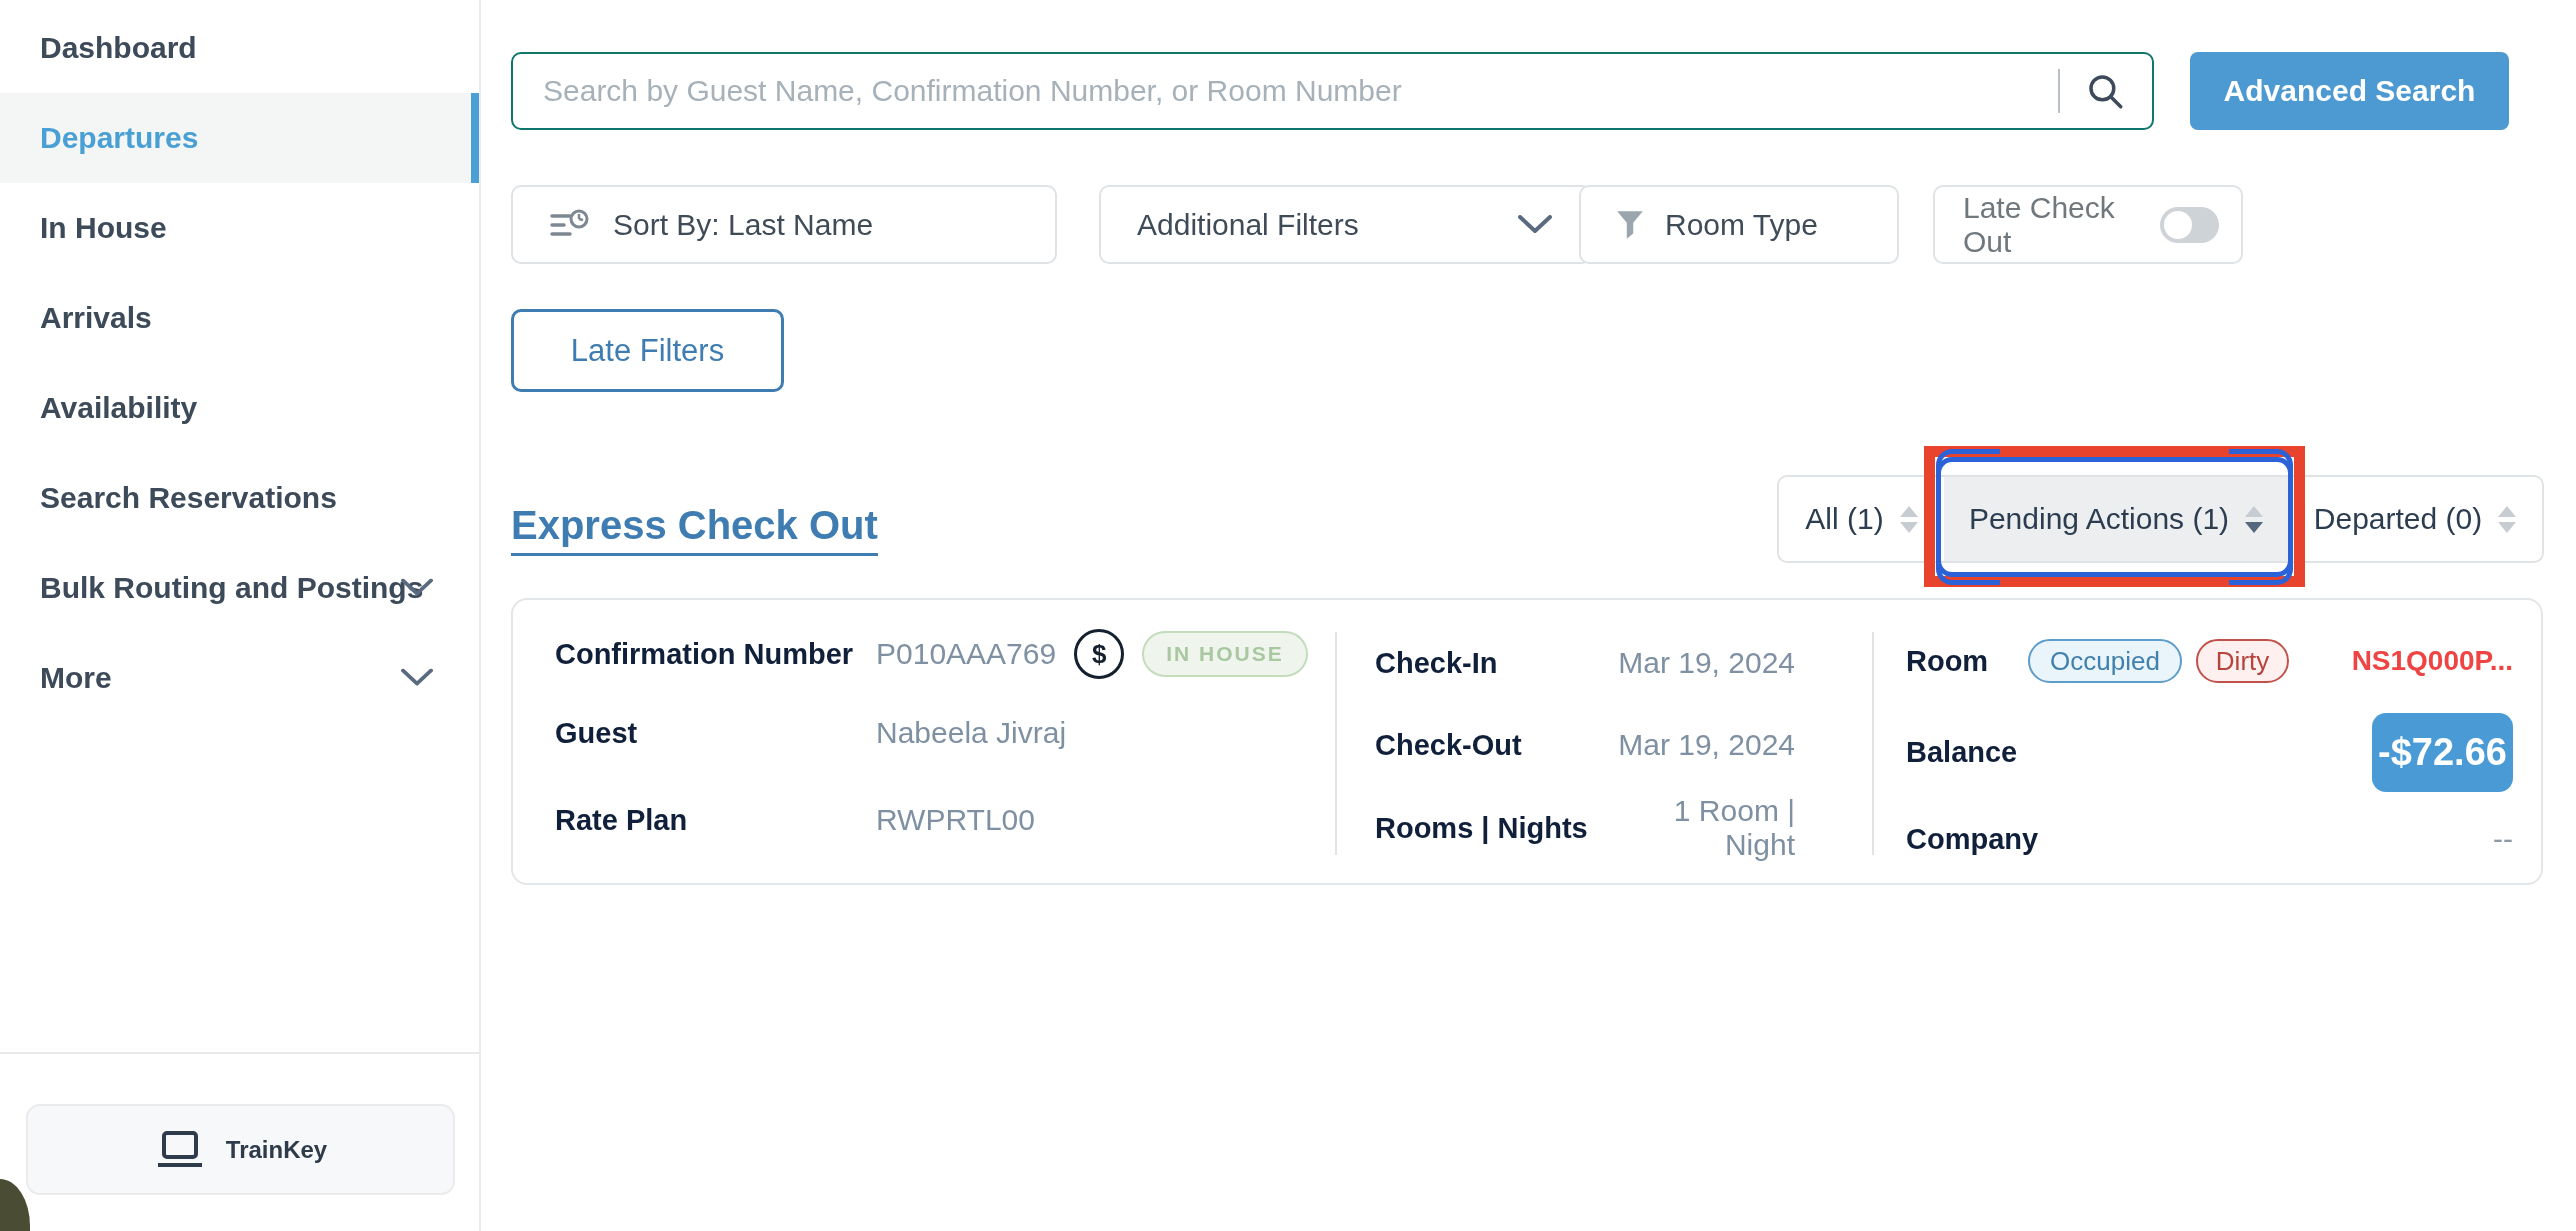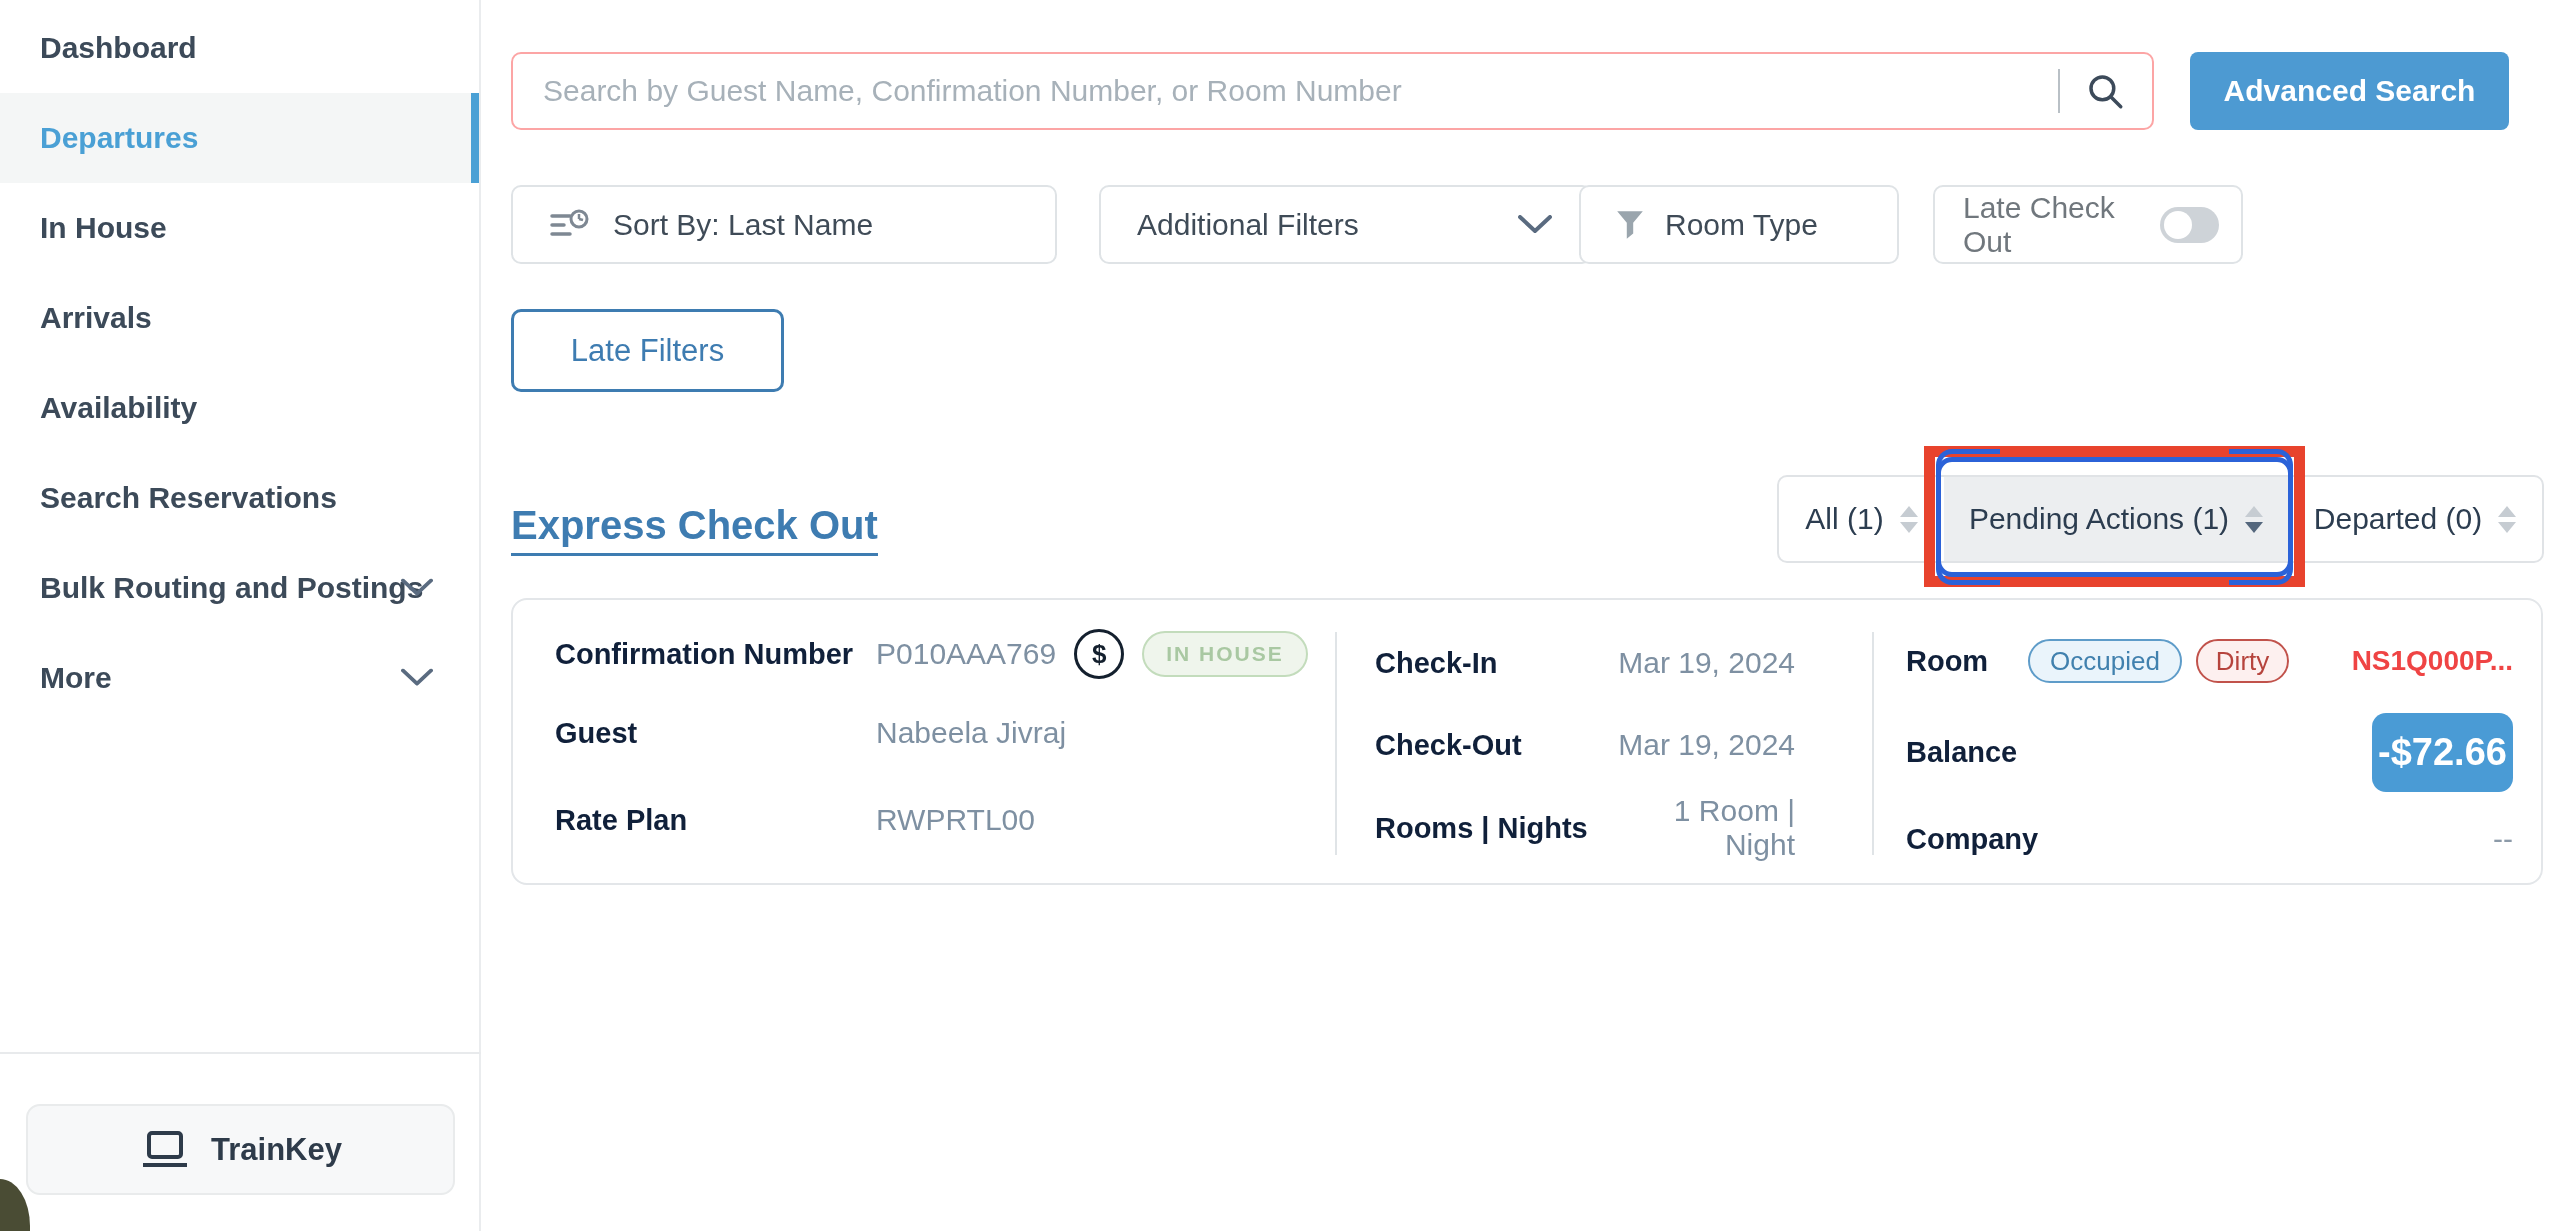--- a/index.html
+++ b/index.html
@@ -10,25 +10,25 @@
   #sidebar{position:absolute;left:0;top:0;width:481px;height:1231px;background:#fff;border-right:2px solid #eaecee;box-sizing:border-box;}
   .nav{position:absolute;left:0;top:3px;width:100%;}
   .nav-item{position:relative;height:90px;display:flex;align-items:center;padding-left:40px;box-sizing:border-box;
             font-size:30px;font-weight:700;color:#3c4a59;cursor:pointer;}
   .nav-item.active{background:#f4f6f6;color:#4aa0d5;}
   .nav-item.active::after{content:"";position:absolute;right:0;top:0;bottom:0;width:8px;background:#4aa0d5;}
   .nav-chev{position:absolute;right:46px;top:50%;transform:translateY(-50%);display:flex;}
   .side-divider{position:absolute;left:0;top:1052px;width:481px;height:2px;background:#e8eaec;}
   #trainkey{position:absolute;left:26px;top:1104px;width:429px;height:91px;background:#f7f8f9;border:2px solid #e9ebec;
             border-radius:14px;box-sizing:border-box;display:flex;align-items:center;justify-content:center;gap:20px;
-            font-size:31px;font-weight:700;color:#2e3b4a;cursor:pointer;}
+            font-size:24px;font-weight:700;color:#2e3b4a;cursor:pointer;}
   #corner-shape{position:absolute;left:0;bottom:0;width:30px;height:52px;background:#4a4c34;border-top-right-radius:100% 90%;}
 
   
-  #search-box{position:absolute;left:511px;top:52px;width:1643px;height:78px;border:2px solid #fca5a5;border-radius:10px;
+  #search-box{position:absolute;left:511px;top:52px;width:1643px;height:78px;border:2px solid #0f766e;border-radius:10px;
               box-sizing:border-box;background:#fff;display:flex;align-items:center;}
   #search-box input{flex:1;border:none;outline:none;background:transparent;margin-left:28px;font-size:30px;
                     font-family:inherit;color:#3c4a59;}
   #search-box input::placeholder{color:#a7b1b9;}
   .search-div{width:2px;height:44px;background:#b9c0c6;margin-right:24px;}
   .search-ic{margin-right:26px;display:flex;cursor:pointer;}
   #adv-btn{position:absolute;left:2190px;top:52px;width:319px;height:78px;background:#4d9ad2;border:none;border-radius:8px;
            color:#ffffff;font-size:30px;font-weight:600;font-family:inherit;cursor:pointer;}
 
   

